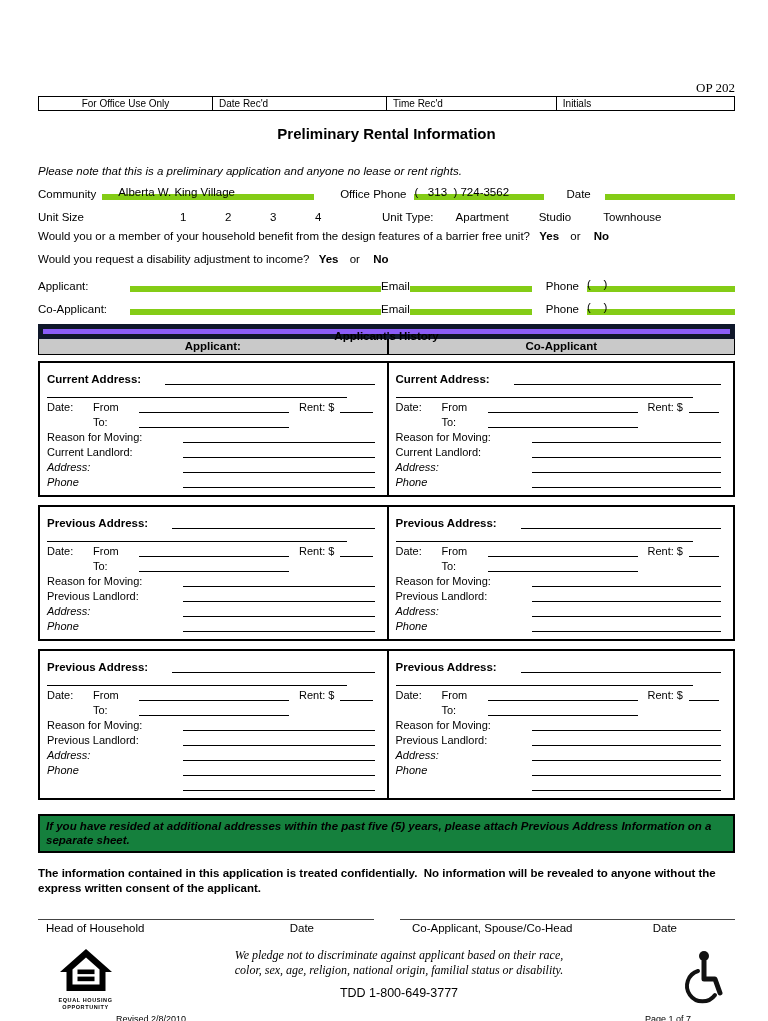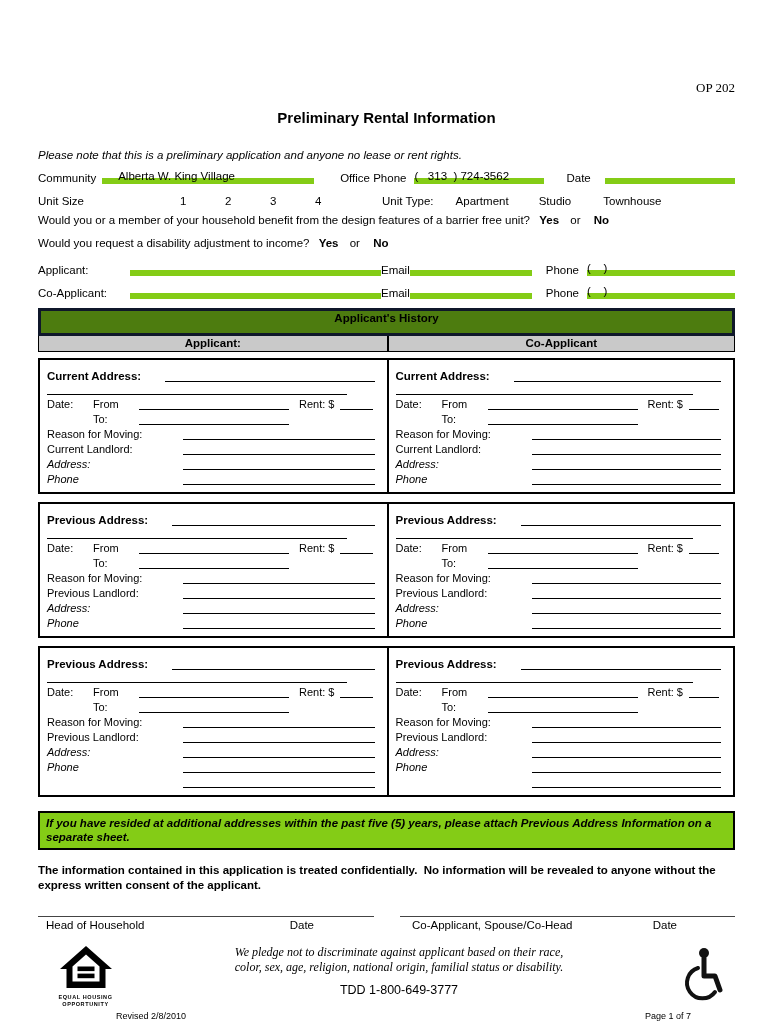--- a/index.html
+++ b/index.html
@@ -43,22 +43,22 @@
   
   .contact-row { margin-top:5px; height:18px; }
   .contact-name-label { width:92px; }
   .contact-blank1 { flex:1; }
   .contact-blank2 { width:122px; }
   .contact-phone-label { margin-left:14px; }
   .contact-paren { width:36px; margin-left:8px; }
   .contact-blank3 { width:112px; flex:none; }
 
   
-  .history-titlebar { margin-top:9px; background:#4d7c0f; border:3px solid #0f172a; text-align:center;
-                      font-weight:bold; font-size:11.5px; height:28px; line-height:14px; }
+  .history-titlebar { margin-top:9px; background:#8b5cf6; border:5px solid #0f172a; text-align:center;
+                      font-weight:bold; font-size:11.5px; height:15px; line-height:14px; }
   .history-subbar { display:flex; background:#c9c9c9; border:1px solid #000; border-top:none; height:16px; }
   .history-subbar > div { width:50%; text-align:center; font-weight:bold; font-size:11.5px; line-height:15px; }
   .history-subbar > div + div { border-left:2px solid #000; }
 
   
   .addr-row { display:flex; border:2px solid #000; margin-top:8px; }
   .addr-row + .addr-row { margin-top:8px; }
   #history-rows .addr-row:first-of-type { margin-top:6px; }
   .addr-cell { width:50%; padding:5px 12px 7px 7px; }
   .addr-cell + .addr-cell { border-left:2px solid #000; }
@@ -72,21 +72,21 @@
   .lbl-date { width:46px; } .lbl-from { width:46px; }
   .from-line { width:150px; }
   .lbl-rent { margin-left:10px; }
   .rent-line { flex:1; margin-left:6px; margin-right:2px; }
   .lbl-wide { width:132px; }
   .lbl-wide.right { text-align:left;font-style:italic; }
   .lbl-wide.phone { padding-right:8px; }
   .lbl-line { flex:1; margin-left:4px; }
 
   
-  .note-box { margin-top:14px; border:2px solid #000; background:#84cc16; font-weight:bold; font-style:italic;
+  .note-box { margin-top:14px; border:2px solid #000; background:#15803d; font-weight:bold; font-style:italic;
               font-size:11.5px; padding:3px 8px 4px 6px; line-height:14px; }
   .confidential { margin-top:13px; font-weight:bold; font-size:11.5px; line-height:15px; white-space:pre-wrap; }
 
   
   .sig-row { display:flex; margin-top:23px; }
   .sig-col { border-top:1px solid #444; }
   .sig-col-left { width:336px; margin-right:26px; }
   .sig-col-right { flex:1; }
   .sig-labels { display:flex; justify-content:space-between; font-size:11.5px; padding-top:2px; }
   .sig-col-left .sig-labels { padding-left:8px; padding-right:60px; }
@@ -104,20 +104,30 @@
              padding-left:78px; padding-right:44px; }
 </style>
 </head>
 <body>
 
 <div class="page">
   <div class="content">
 
     <div class="op-number">OP 202</div>
 
+    <table class="office-table">
+      <tbody>
+          <tr>
+        <td class="c0"><span>For Office Use Only</span></td>
+        <td class="c1"><span>Date Rec'd</span></td>
+        <td class="c2"><span>Time Rec'd</span></td>
+        <td class="c3"><span>Initials</span></td>
+      </tr>
+    </tbody>
+      </table>
 
     <div class="title">Preliminary Rental Information</div>
 
     <div class="intro">Please note that this is a preliminary application and anyone no lease or rent rights.</div>
 
     <div class="form-row">
       <span>Community</span>
       <span class="bl community-value">Alberta W. King Village</span>
       <span class="office-phone-label">Office Phone</span>
       <span class="bl office-phone-value pre">(   313  ) 724-3562</span>

